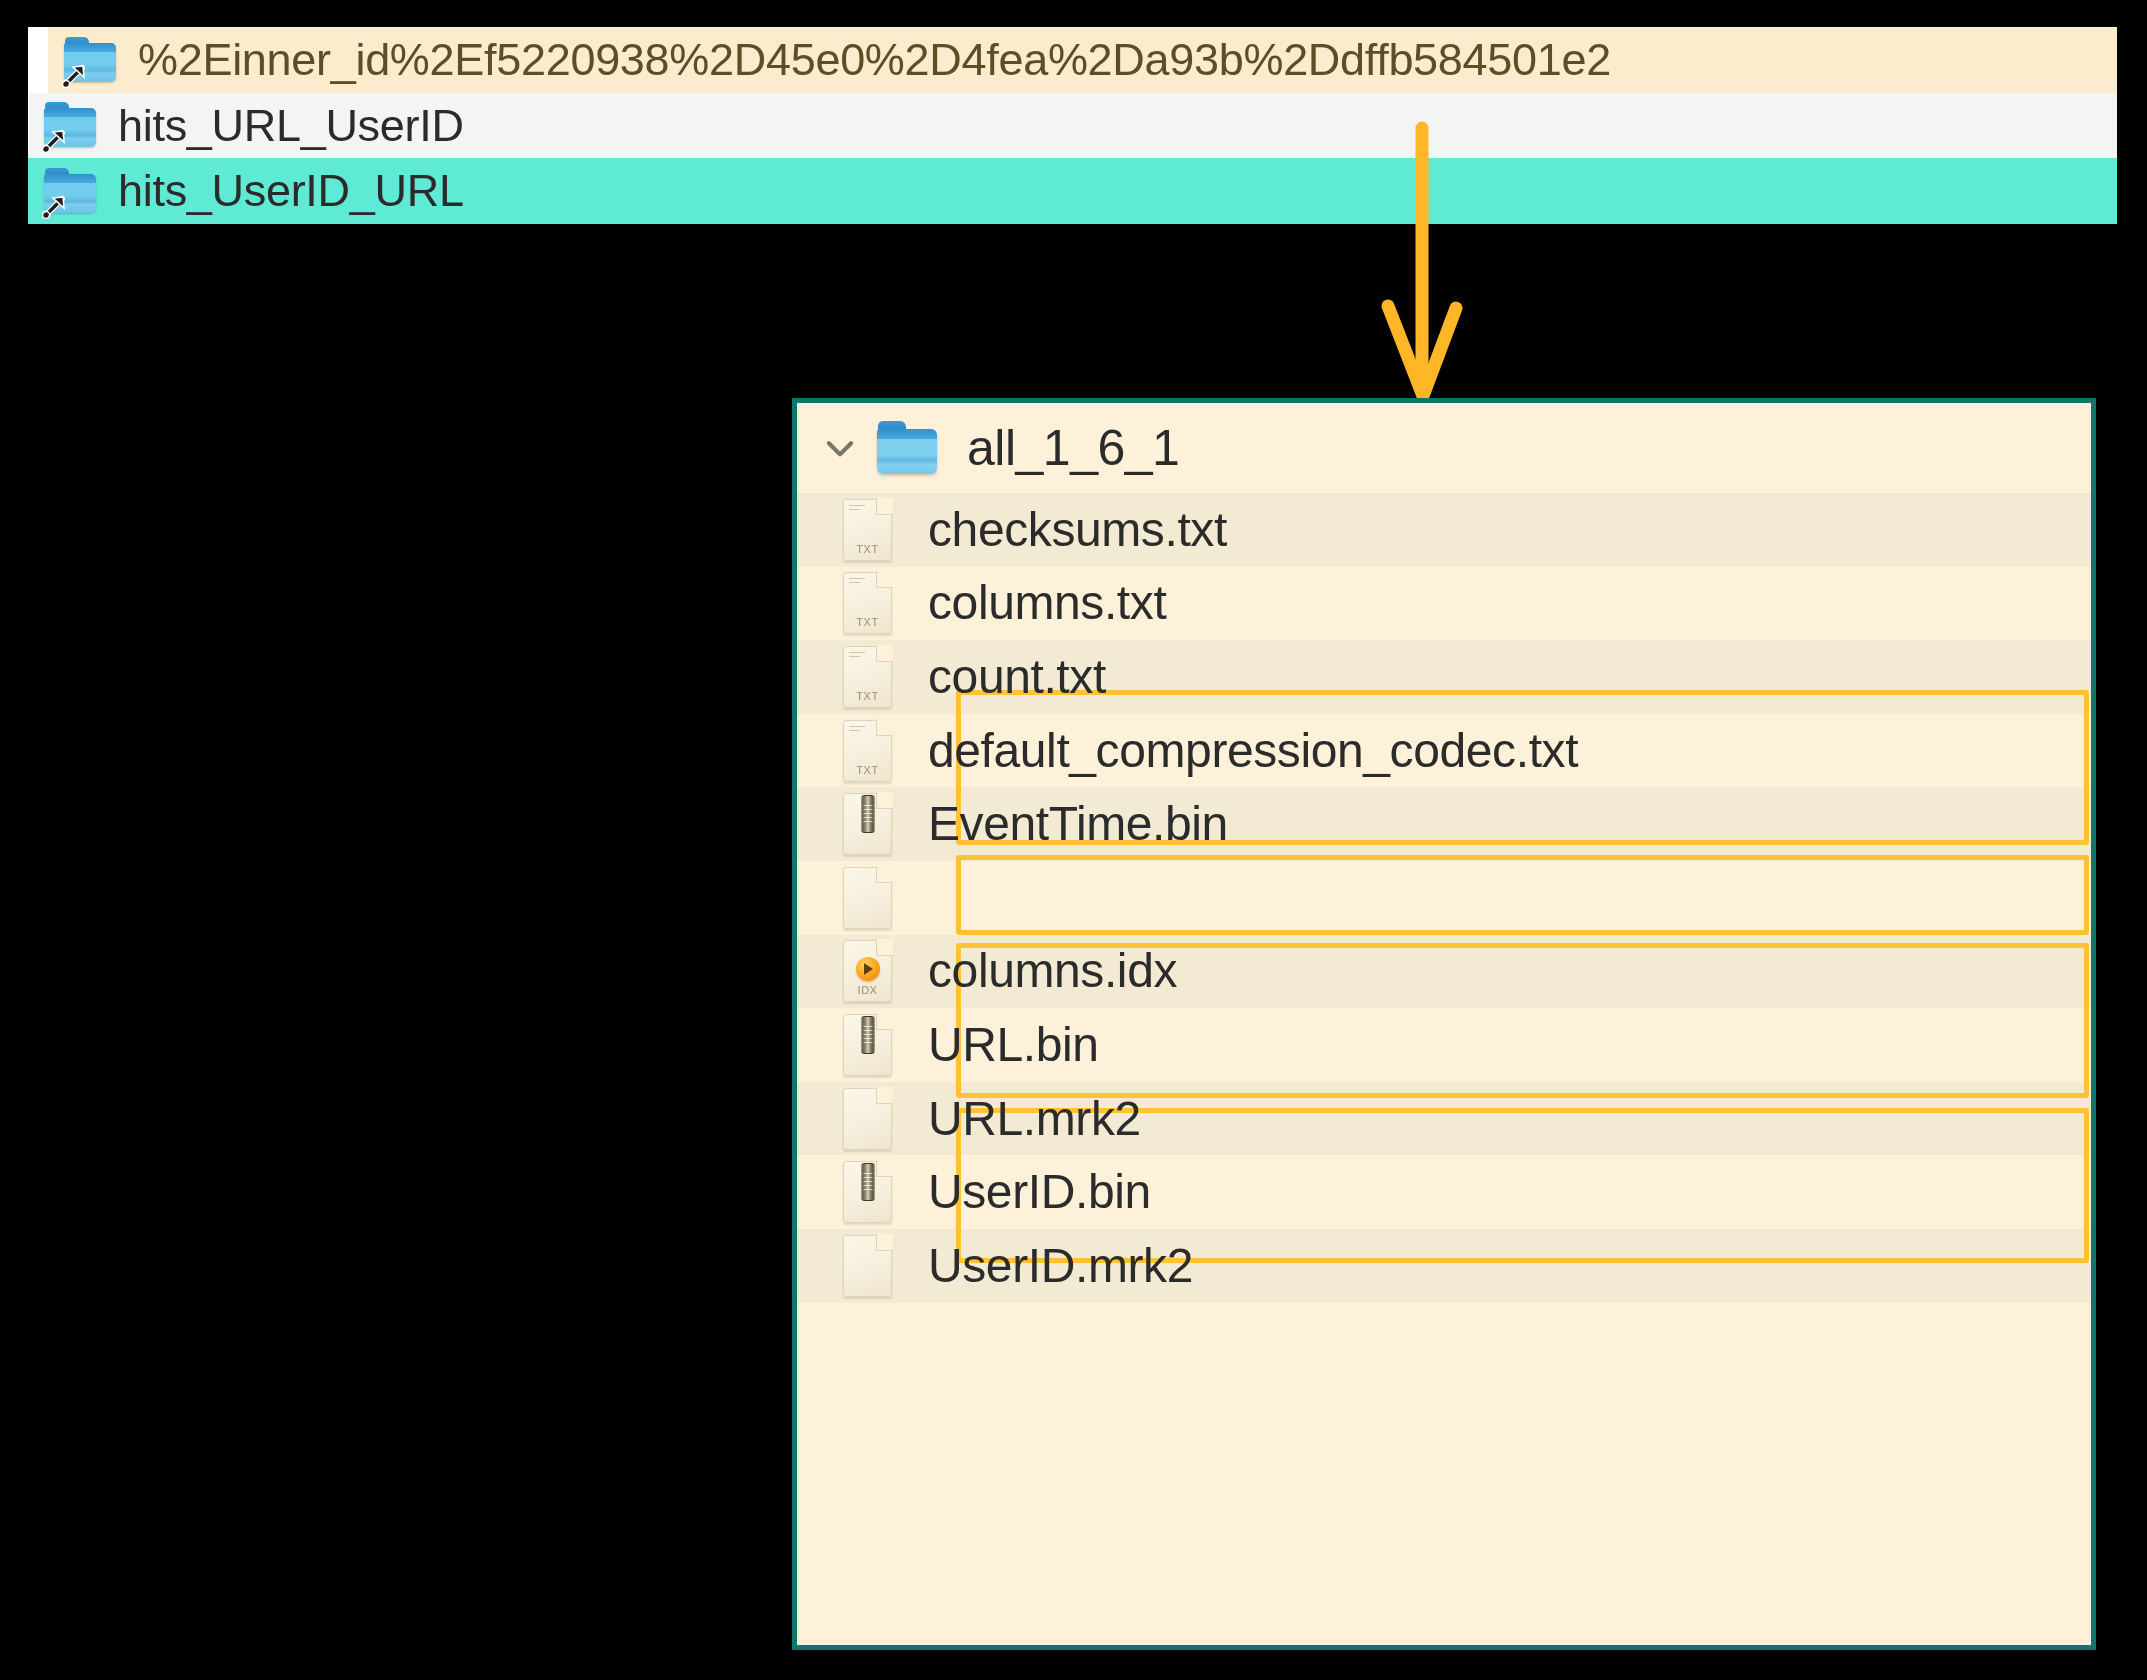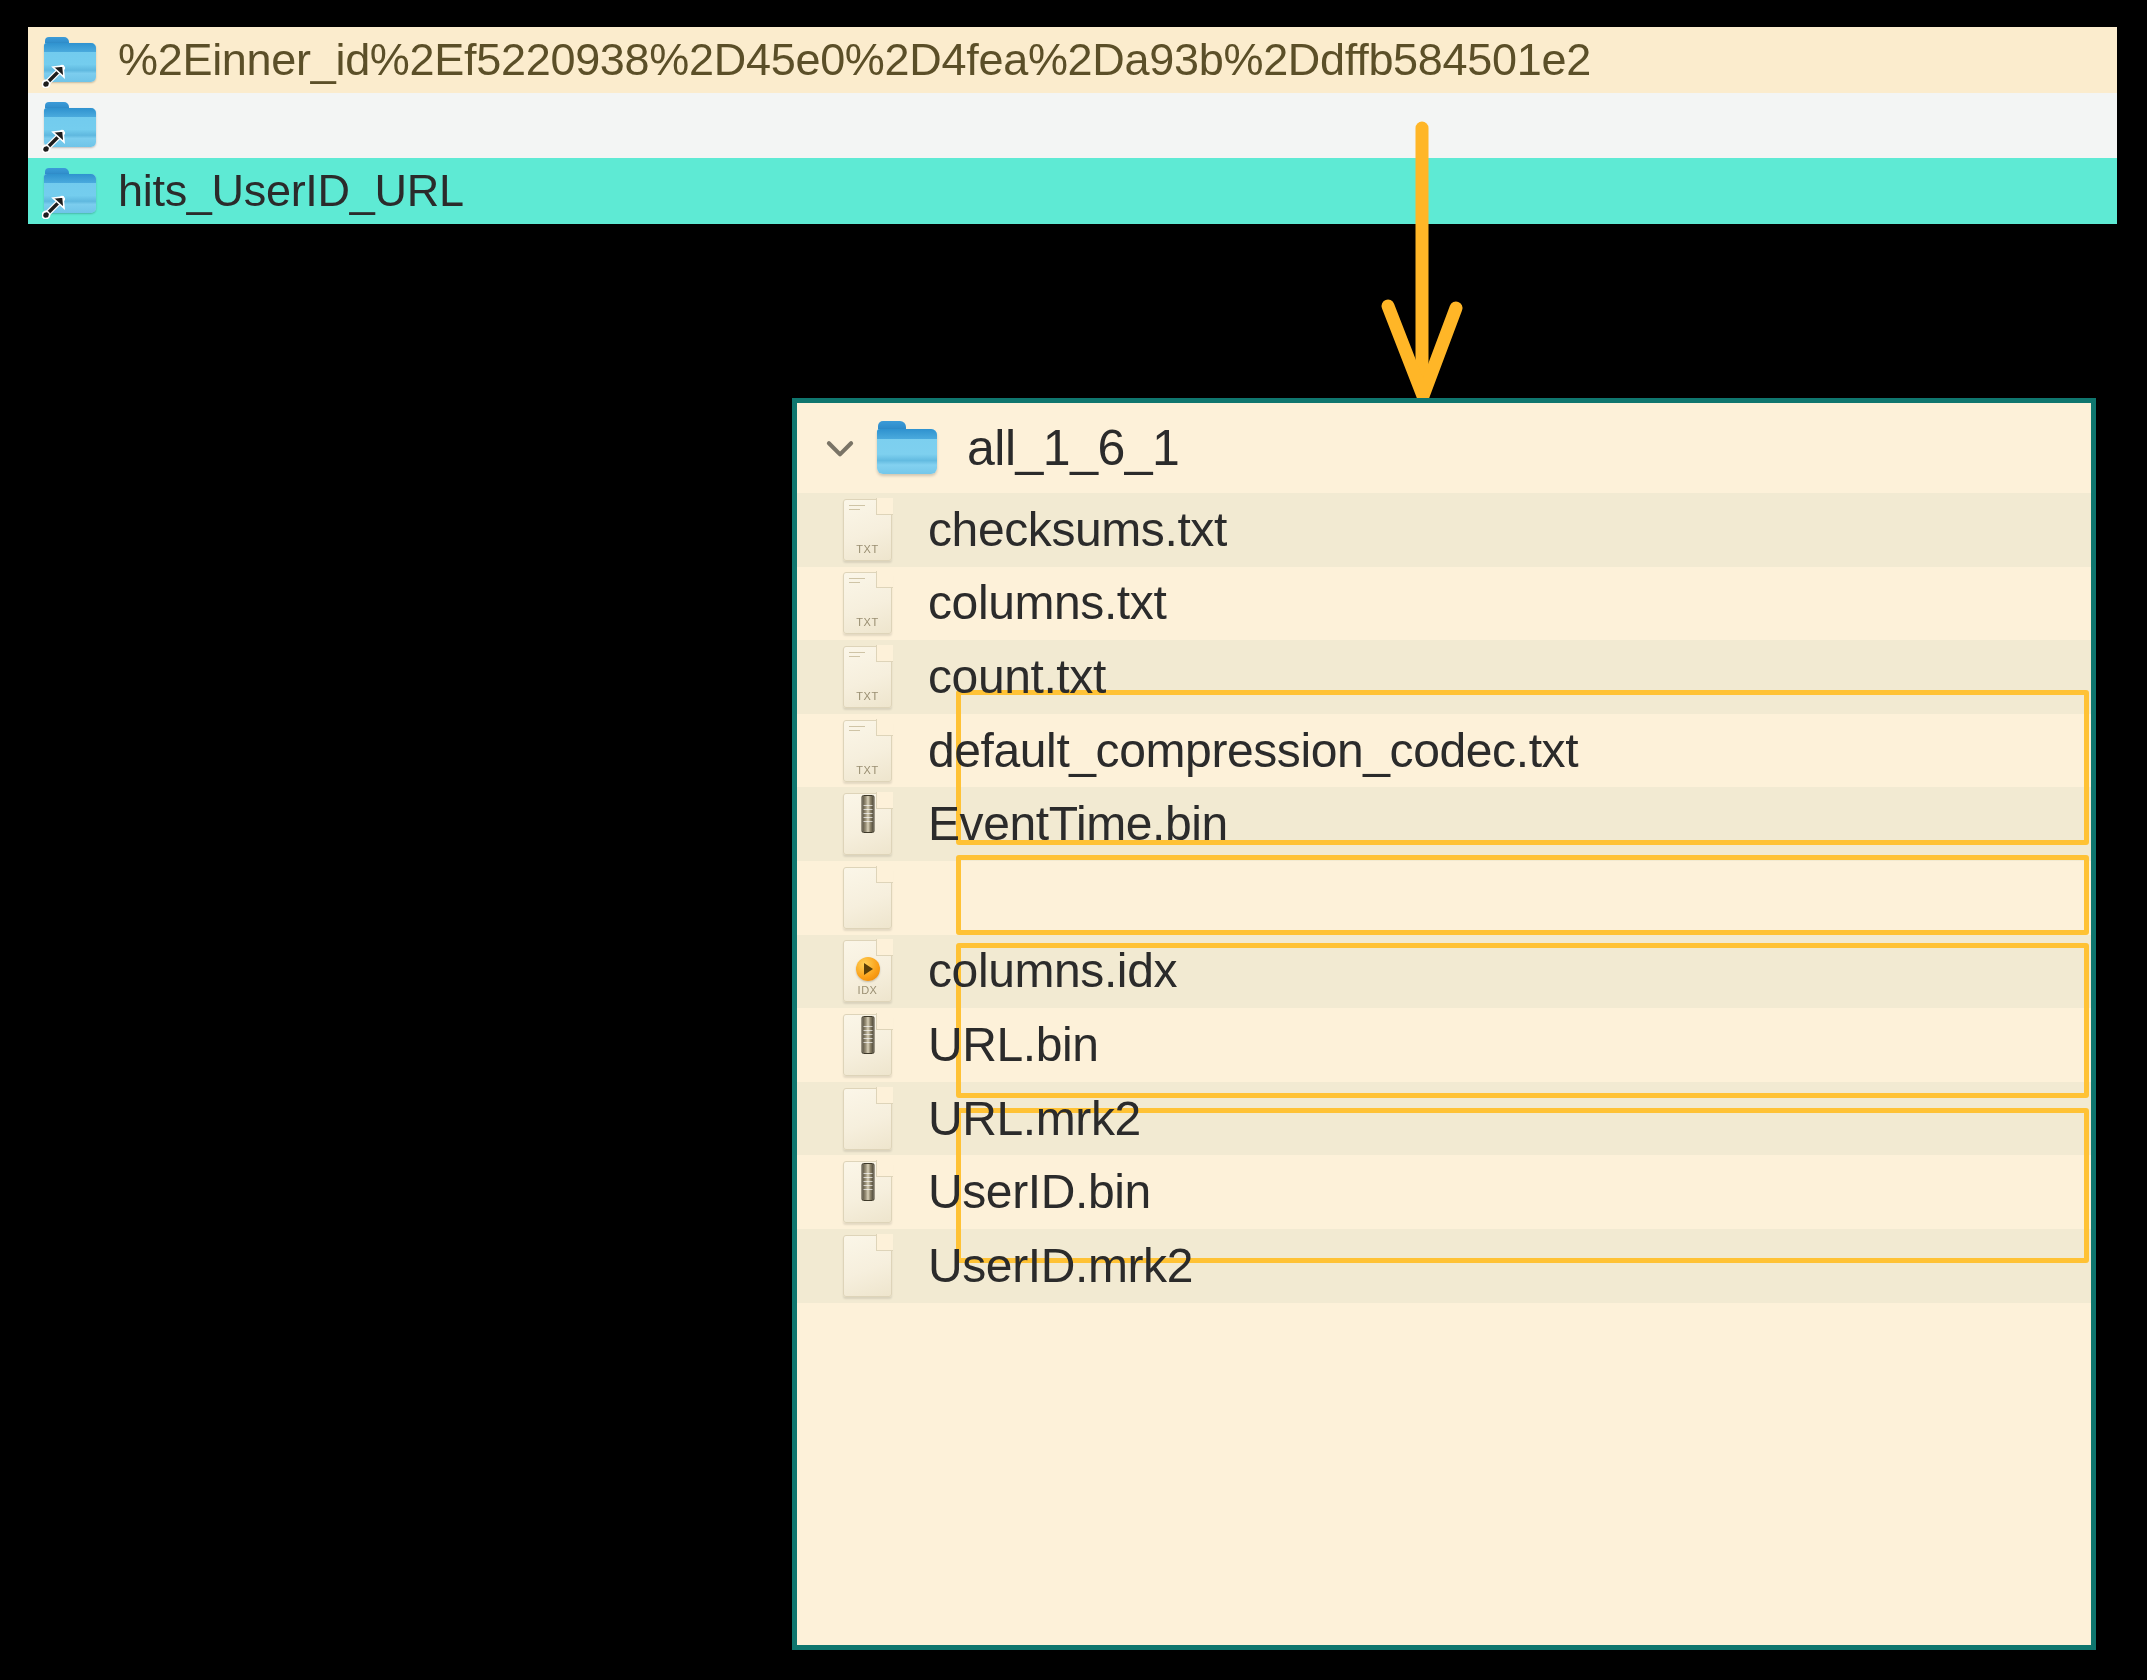--- a/index.html
+++ b/index.html
@@ -27,21 +27,21 @@
     overflow: hidden;
   }
   .top-row {
     height: 65.6px;
     display: flex;
     align-items: center;
     padding-left: 16px;
     box-sizing: border-box;
     white-space: nowrap;
   }
-  .top-row.r0 { background: #fbeccd; }
+  .top-row.r0 { background: #fbeccd; margin-left: 20px; }
   .top-row.r1 { background: #f3f5f4; }
   .top-row.r2 { background: #5eead4; }
 
   .top-row .label {
     font-size: 45px;
     letter-spacing: -0.3px;
     color: #2b2b2b;
     margin-left: 20px;
     line-height: 1;
   }
@@ -294,20 +294,21 @@
       <div class="tab"></div>
         <div class="body"></div>
       <svg class="badge" viewBox="0 0 26 26">
         <path d="M3 23 L20 6" stroke="#ffffff" stroke-width="6" fill="none" stroke-linecap="round"></path>
         <path d="M3 23 L20 6" stroke="#1d1d1d" stroke-width="3.4" fill="none" stroke-linecap="round"></path>
         <path d="M21 4 L22 15 L11 5 Z" fill="#1d1d1d" stroke="#ffffff" stroke-width="1.6"></path>
         <circle cx="4" cy="22" r="3.6" fill="none" stroke="#ffffff" stroke-width="1.6"></circle>
         <circle cx="4" cy="22" r="2.6" fill="#1d1d1d"></circle>
       </svg>
     </div>
+    <span class="label">hits_URL_UserID</span>
   </div>
 
   <div class="top-row r2">
     <div class="folder-symlink">
       <div class="tab"></div>
         <div class="body"></div>
       <svg class="badge" viewBox="0 0 26 26">
         <path d="M3 23 L20 6" stroke="#ffffff" stroke-width="6" fill="none" stroke-linecap="round"></path>
         <path d="M3 23 L20 6" stroke="#1d1d1d" stroke-width="3.4" fill="none" stroke-linecap="round"></path>
         <path d="M21 4 L22 15 L11 5 Z" fill="#1d1d1d" stroke="#ffffff" stroke-width="1.6"></path>

